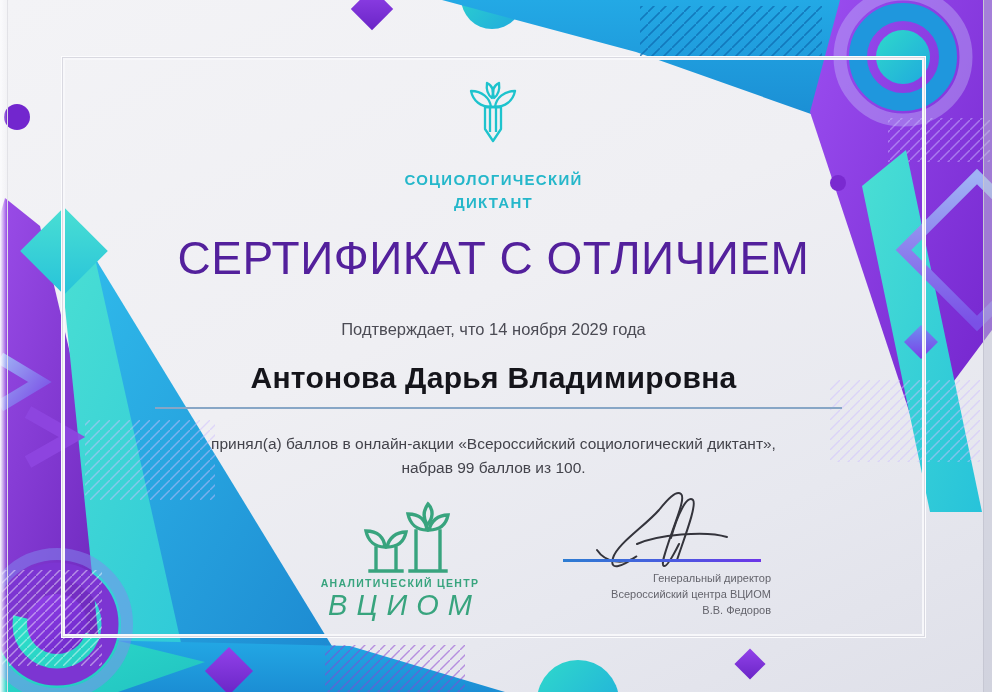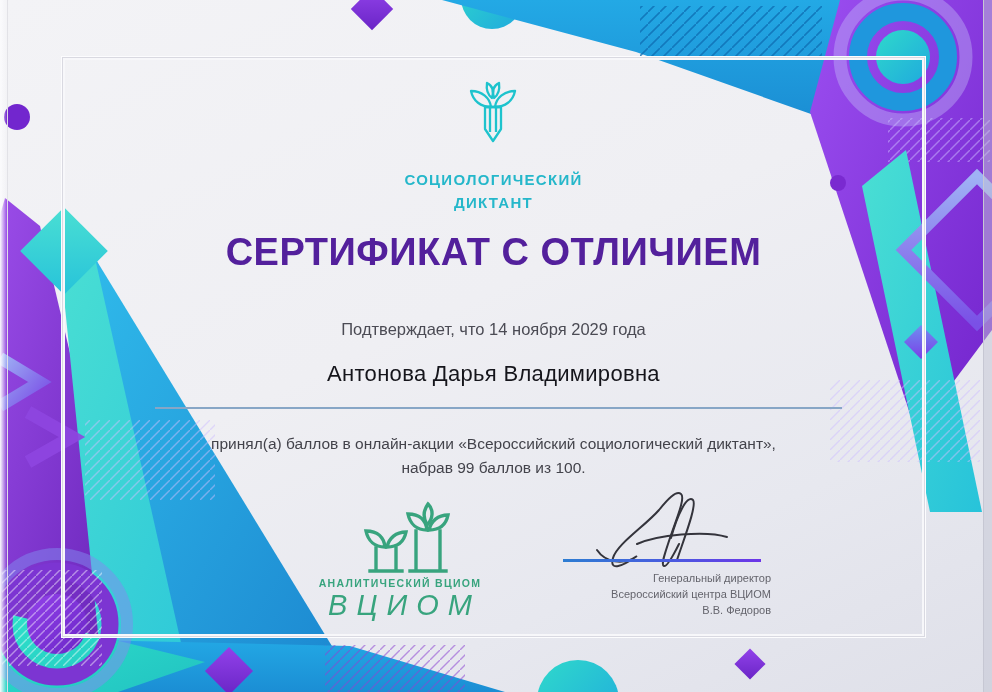--- a/index.html
+++ b/index.html
@@ -11,23 +11,23 @@
          border:1px solid #d9d9e1;box-shadow:inset 0 0 0 2px #f7f7fa,0 0 0 1px #fcfcfe;
          pointer-events:none;}
   .edge-right{position:absolute;left:983px;top:0;width:9px;height:692px;
               background:rgba(196,198,211,.5);border-left:1px solid #c6c7d3;}
   .edge-left{position:absolute;left:0;top:0;width:7px;height:692px;
              background:linear-gradient(90deg,#fbfbfd 0%,rgba(240,240,244,0) 100%);
              border-right:1px solid rgba(205,205,214,.55);}
   .txt{position:absolute;left:62px;width:863px;text-align:center;}
   .brand{top:168px;font-size:15px;font-weight:700;letter-spacing:1.3px;
          line-height:1.55;color:#25b7ca;}
-  .title{top:231px;font-size:38px;font-weight:700;letter-spacing:.5px;color:#53209c;}
+  .title{top:231px;font-size:46px;font-weight:400;letter-spacing:.5px;color:#53209c;}
   .confirm{top:320px;font-size:16.5px;color:#4b4b54;}
-  .name{top:361px;font-size:22px;font-weight:400;color:#15151b;letter-spacing:.3px;}
+  .name{top:361px;font-size:30px;font-weight:700;color:#15151b;letter-spacing:.3px;}
   .name-rule{position:absolute;left:155px;top:407px;width:687px;height:2px;background:#87a6c6;}
   .partic{top:432px;font-size:15.5px;line-height:1.55;color:#43434b;}
   .vciom-label{position:absolute;left:270px;width:260px;top:577px;text-align:center;
                font-size:10.5px;font-weight:700;letter-spacing:1.3px;color:#38a47e;}
   .vciom-name{position:absolute;left:270px;width:260px;top:589px;text-align:center;
               font-size:29px;font-weight:400;letter-spacing:9px;text-indent:9px;color:#38a47e;font-style:italic;}
   .sig-rule{position:absolute;left:563px;top:559px;width:198px;height:3px;
             background:linear-gradient(90deg,#2d7dd2 0%,#4a5ae0 55%,#6d35e8 100%);}
   .sig-text{position:absolute;left:553px;width:218px;top:571px;text-align:right;
             font-size:11px;line-height:1.45;color:#64646c;}
@@ -177,21 +177,21 @@
 
   <svg class="abs" style="left:338px;top:501px" width="124" height="74" viewBox="0 0 124 74" fill="none" stroke="#38a47e" stroke-width="3.4" stroke-linecap="square">
     <path d="M32 70 H64 M38 70 V47 M58 70 V47"></path>
     <path d="M72 70 H108 M78 70 V30 M102 70 V30"></path>
     <path d="M47 46 C37 46 30 40 28 30 C40 30 46 37 47 46 Z"></path>
     <path d="M49 46 C51 37 58 31 68 31 C66 41 59 46 49 46 Z"></path>
     <path d="M89 29 C79 29 72 23 70 13 C82 13 88 20 89 29 Z"></path>
     <path d="M91 29 C93 20 100 14 110 14 C108 24 101 29 91 29 Z"></path>
     <path d="M89 24 C85 17 85 10 90 3 C96 9 95 18 89 24 Z"></path>
   </svg>
-  <div class="vciom-label">АНАЛИТИЧЕСКИЙ ВЦИОМ</div>
+  <div class="vciom-label">АНАЛИТИЧЕСКИЙ ЦЕНТР</div>
   <div class="vciom-name">ВЦИОМ</div>
 
   <svg class="abs" style="left:575px;top:488px" width="180" height="85" viewBox="0 0 180 85" fill="none" stroke="#34343c" stroke-width="2" stroke-linecap="round">
     <path d="M22 62 C30 74 48 78 62 68 C48 78 34 84 38 70 C42 56 70 38 84 22 C92 12 101 2 106 6 C111 10 100 34 93 56 C89 68 86 77 89 78 C92 79 98 68 104 56"></path>
     <path d="M96 50 C102 28 112 6 118 12 C122 17 110 48 102 72"></path>
     <path d="M62 56 C82 47 130 42 152 49"></path>
   </svg>
   <div class="sig-rule"></div>
   <div class="sig-text">
     <div>Генеральный директор</div>

